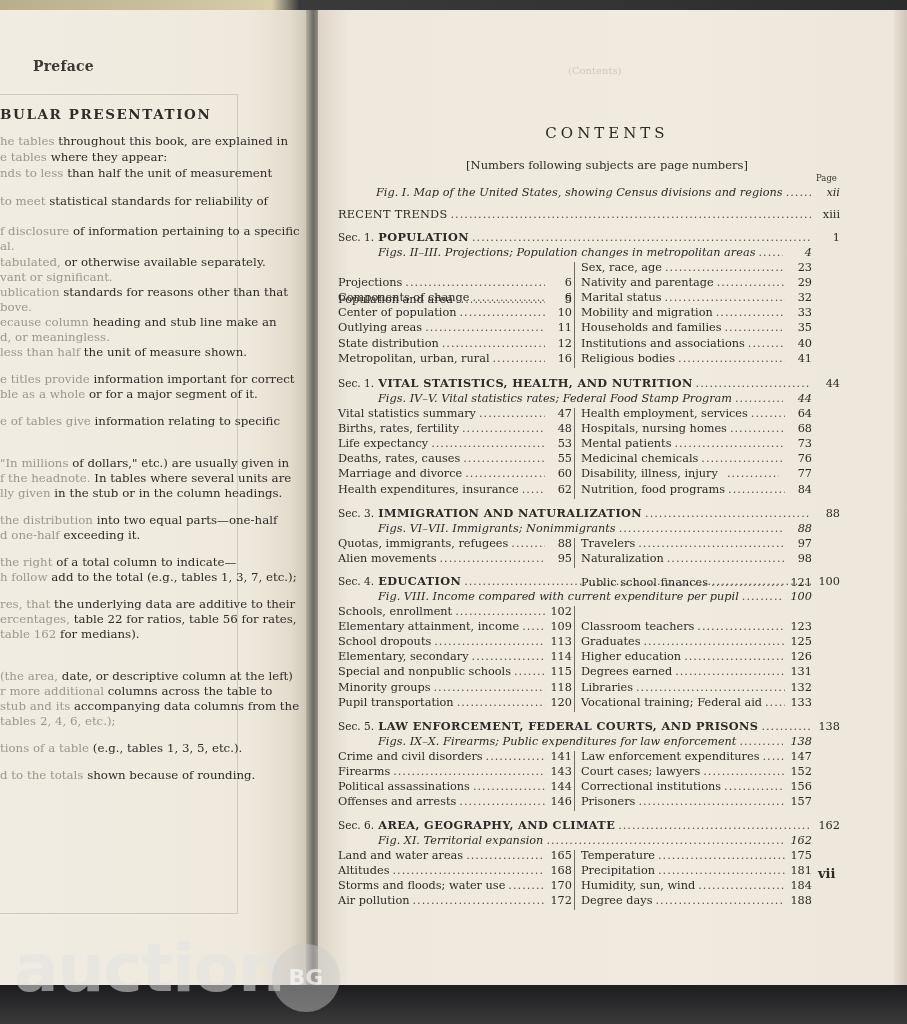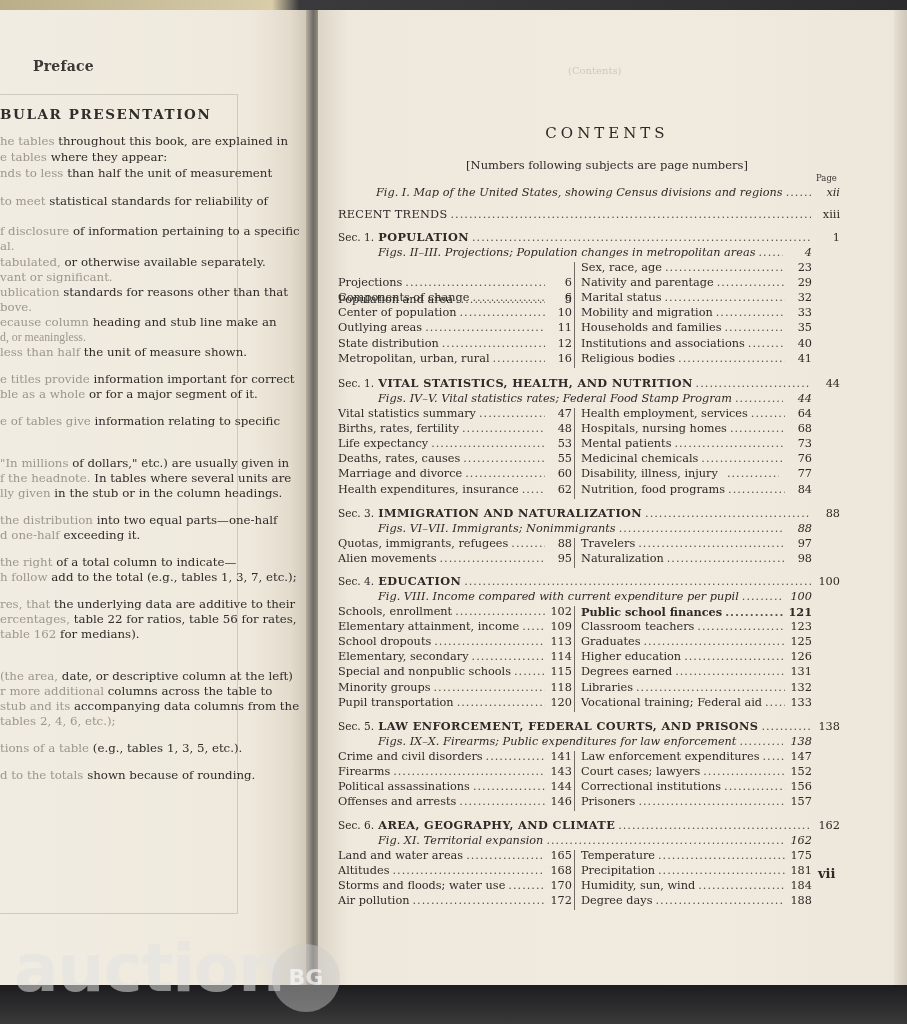--- a/index.html
+++ b/index.html
@@ -58,21 +58,21 @@
       <div class="lp-line" style="top: 140px;"><span class="fade">e tables </span><span>where they appear:</span></div>
       <div class="lp-line" style="top: 156px;"><span class="fade">nds to less </span><span>than half the unit of measurement</span></div>
       <div class="lp-line" style="top: 184px;"><span class="fade"> to meet </span><span>statistical standards for reliability of</span></div>
       <div class="lp-line" style="top: 214px;"><span class="fade">f disclosure </span><span>of information pertaining to a specific</span></div>
       <div class="lp-line" style="top: 229px;"><span class="fade">al.</span><span></span></div>
       <div class="lp-line" style="top: 245px;"><span class="fade"> tabulated, </span><span>or otherwise available separately.</span></div>
       <div class="lp-line" style="top: 260px;"><span class="fade">vant or significant.</span><span></span></div>
       <div class="lp-line" style="top: 275px;"><span class="fade">ublication </span><span>standards for reasons other than that</span></div>
       <div class="lp-line" style="top: 290px;"><span class="fade">bove.</span><span></span></div>
       <div class="lp-line" style="top: 305px;"><span class="fade">ecause column </span><span>heading and stub line make an</span></div>
-      <div class="lp-line" style="top: 320px; font-family: Liberation Serif, serif;"><span class="fade">d, or meaningless.</span><span></span></div>
+      <div class="lp-line" style="top: 320px;"><span class="fade">d, or meaningless.</span><span></span></div>
       <div class="lp-line" style="top: 335px;"><span class="fade"> less than half </span><span>the unit of measure shown.</span></div>
       <div class="lp-line" style="top: 362px;"><span class="fade">e titles provide </span><span>information important for correct</span></div>
       <div class="lp-line" style="top: 377px;"><span class="fade">ble as a whole </span><span>or for a major segment of it.</span></div>
       <div class="lp-line" style="top: 404px;"><span class="fade">e of tables give </span><span>information relating to specific</span></div>
       <div class="lp-line" style="top: 446px;"><span class="fade">"In millions </span><span>of dollars," etc.) are usually given in</span></div>
       <div class="lp-line" style="top: 461px;"><span class="fade">f the headnote. </span><span>In tables where several units are</span></div>
       <div class="lp-line" style="top: 476px;"><span class="fade">lly given </span><span>in the stub or in the column headings.</span></div>
       <div class="lp-line" style="top: 503px;"><span class="fade"> the distribution </span><span>into two equal parts—one-half</span></div>
       <div class="lp-line" style="top: 518px;"><span class="fade">d one-half </span><span>exceeding it.</span></div>
       <div class="lp-line" style="top: 545px;"><span class="fade">the right </span><span>of a total column to indicate—</span></div>
@@ -331,21 +331,21 @@
       <div class="row col-l" style="top: 670.5px;">
         <span class="lbl">Minority groups</span>
         <span class="dots"></span>
         <span class="pg">118</span>
       </div>
       <div class="row col-l" style="top: 685.6px;">
         <span class="lbl">Pupil transportation</span>
         <span class="dots"></span>
         <span class="pg">120</span>
       </div>
-      <div class="row col-r" style="top: 595px; font-weight: bold;">
+      <div class="row col-r" style="top: 566px;">
         <span class="lbl">Public school finances</span>
         <span class="dots"></span>
         <span class="pg">121</span>
       </div>
       <div class="row col-r" style="top: 610.1px;">
         <span class="lbl">Classroom teachers</span>
         <span class="dots"></span>
         <span class="pg">123</span>
       </div>
       <div class="row col-r" style="top: 625.2px;">

